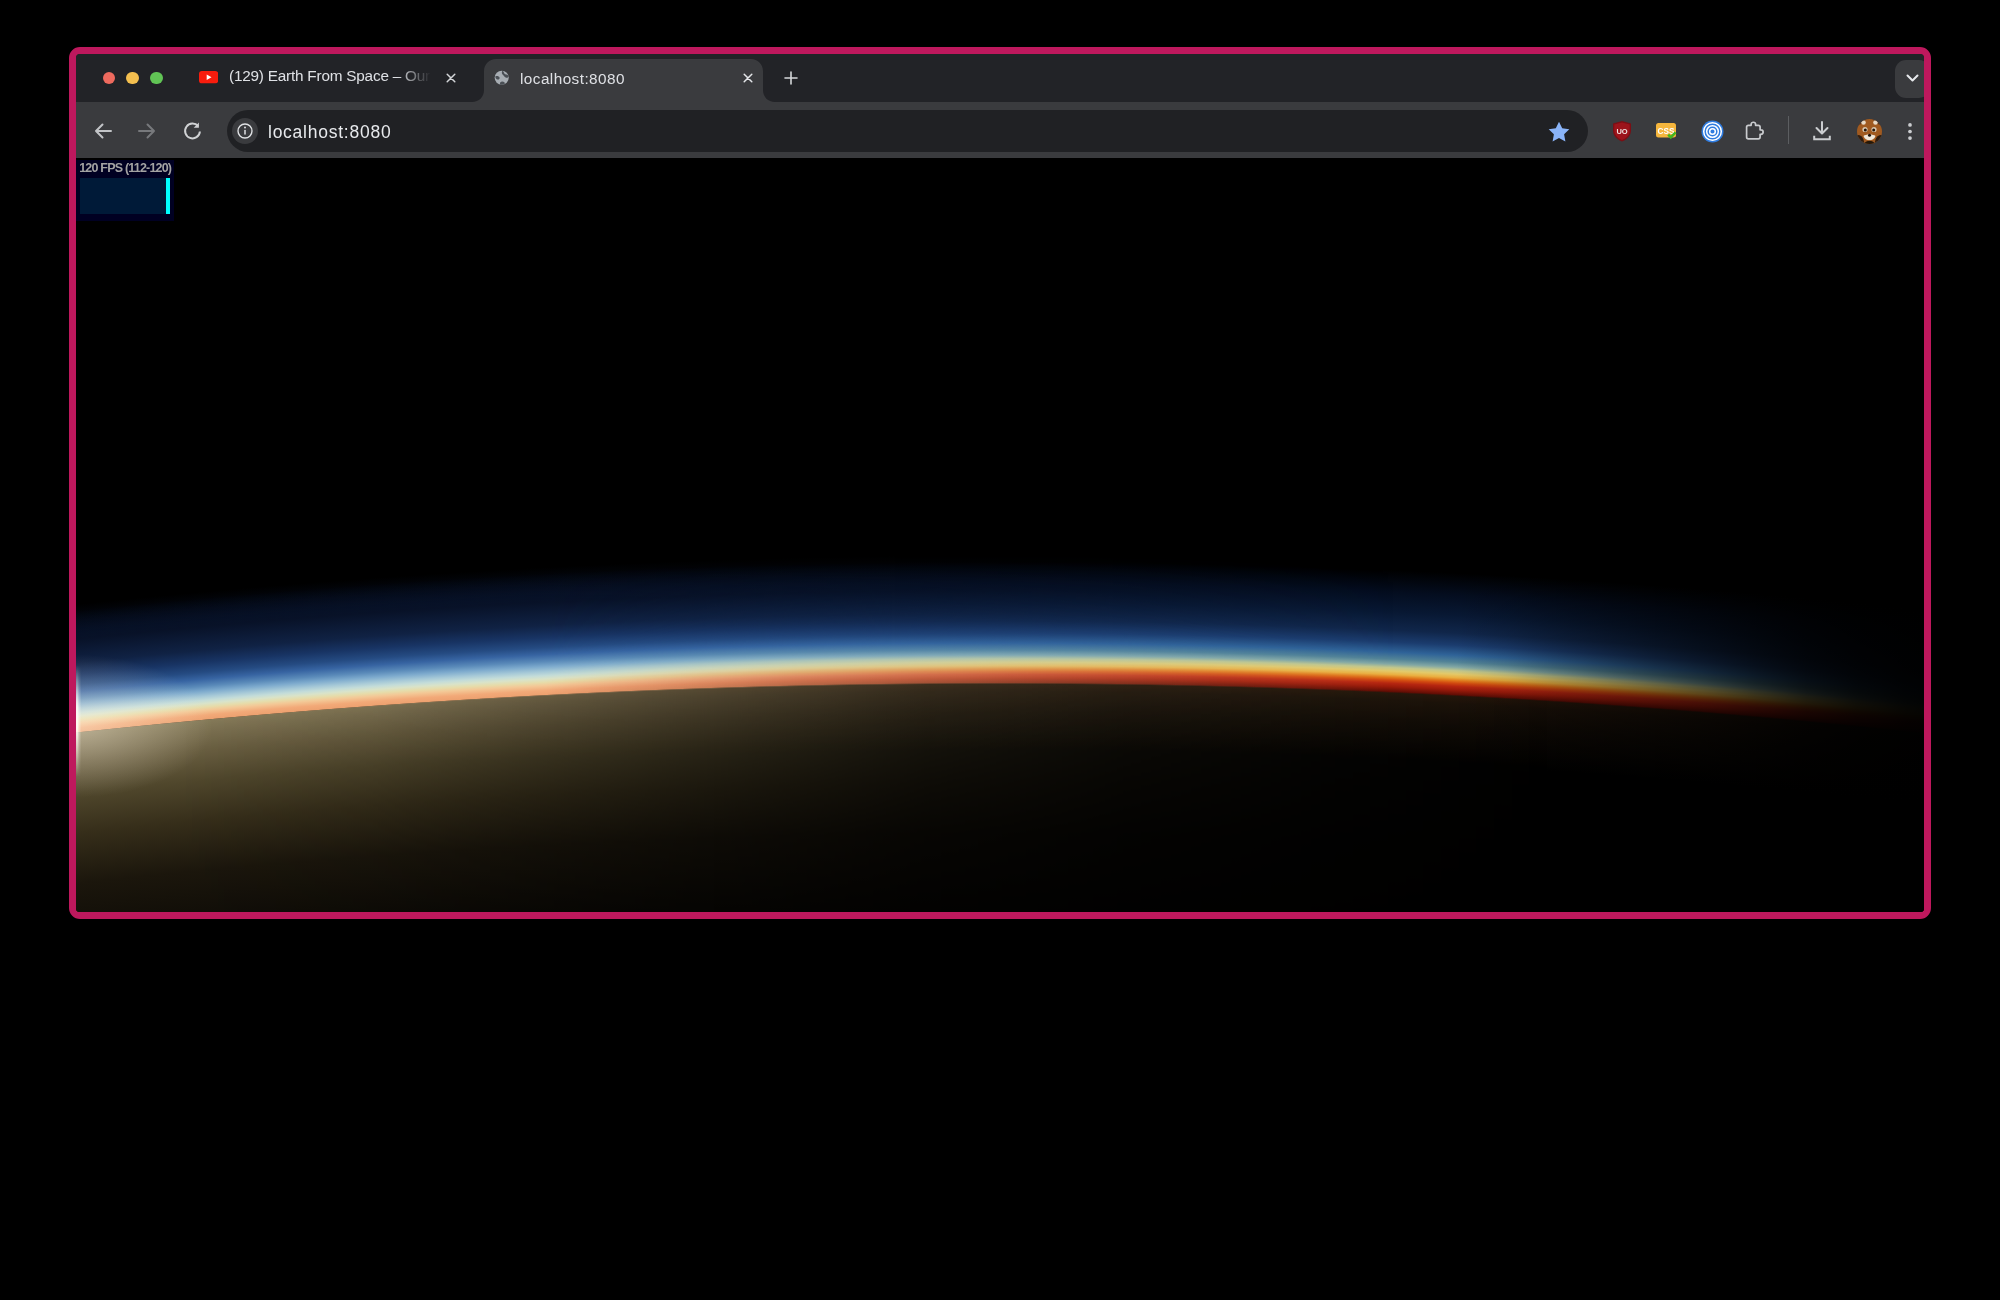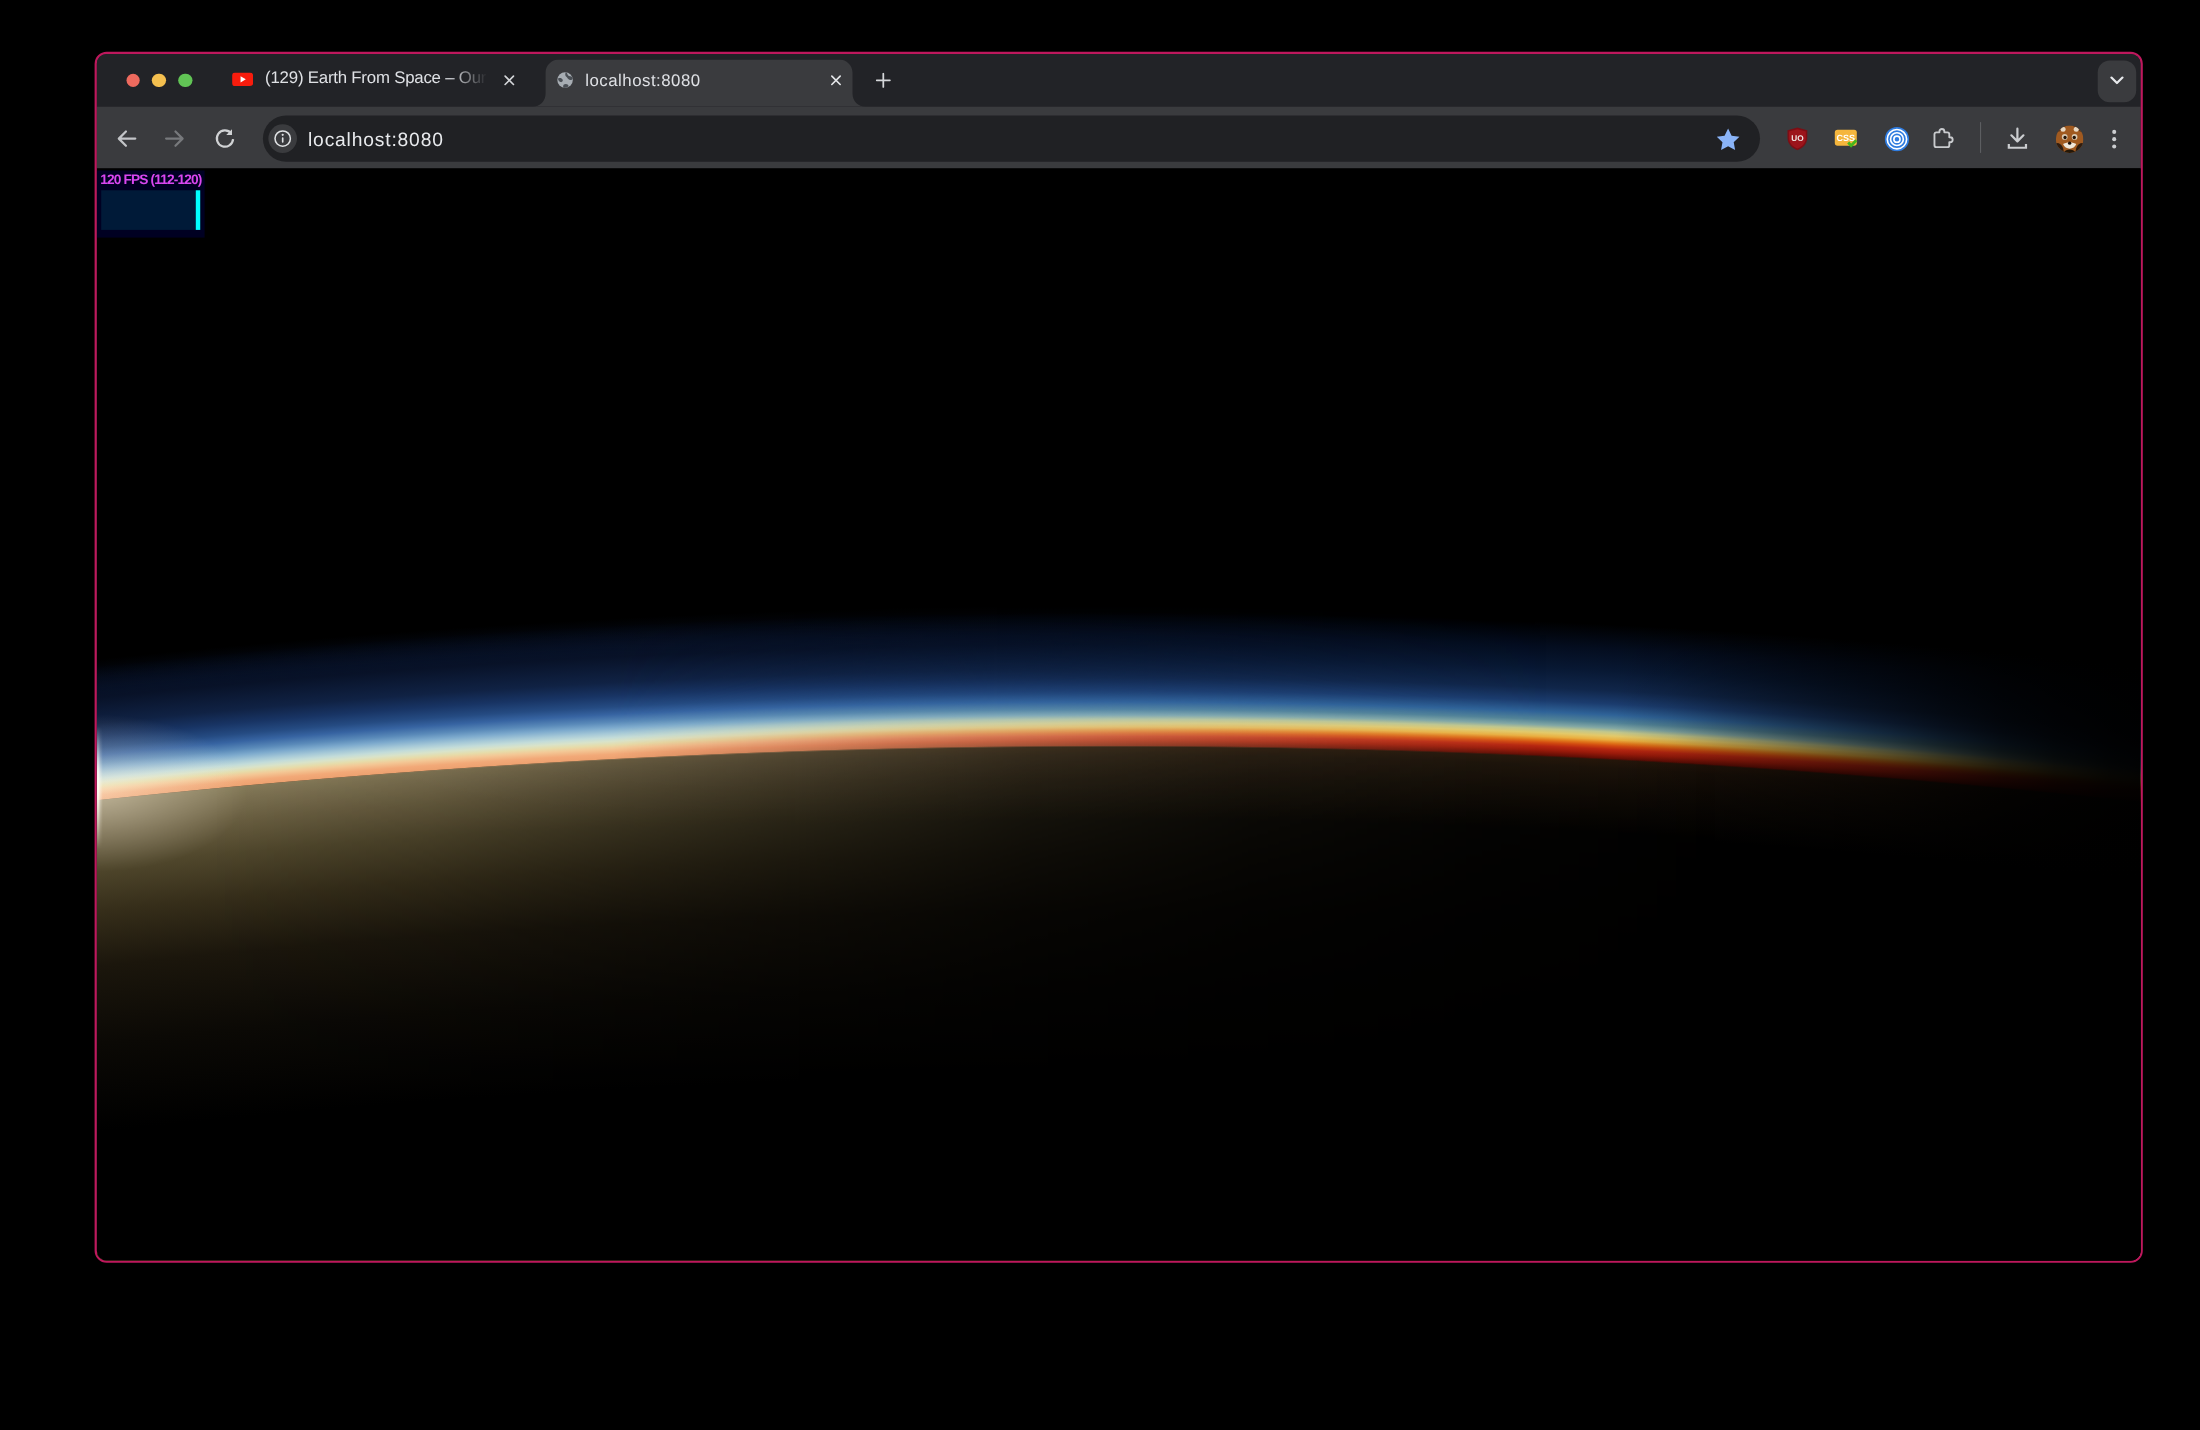--- a/index.html
+++ b/index.html
@@ -1,17 +1,17 @@
 <!DOCTYPE html>
 <html><head>
 <meta charset="utf-8">
 <style>
 html,body{margin:0;padding:0;background:#000;width:2000px;height:1300px;overflow:hidden;}
 *{box-sizing:border-box;font-family:"Liberation Sans",sans-serif;}
-#win{position:absolute;left:69px;top:47px;width:1862px;height:1101px;border:2px solid #be185d;border-radius:11px;background:#222327;overflow:hidden;margin-left:17px;}
+#win{position:absolute;left:69px;top:47px;width:1862px;height:872px;border:7px solid #be185d;border-radius:11px;background:#222327;overflow:hidden;}
 #tabstrip{position:absolute;left:0;top:0;width:100%;height:48px;background:#222327;}
 .tl{position:absolute;top:17.5px;width:12.6px;height:12.6px;border-radius:50%;}
 #toolbar{position:absolute;left:0;top:47.5px;width:100%;height:56px;background:#3a3b3e;}
 #activetab{position:absolute;left:396px;top:4.5px;width:303px;height:43px;}
 #content{position:absolute;left:0;top:103.5px;width:1860px;height:1056px;background:#000;overflow:hidden;}
 .lay{position:absolute;left:0;top:0;width:1860px;height:1056px;}
 #skyB{background:radial-gradient(circle 8661.8px at 923.3px 9187.0px, #3a0a03 8651.8px, #5c0c04 8661.8px, #9a1a0a 8667.0px, #b62610 8670.6px, #d24a10 8673.8px, #e0761a 8676.3px, #eaaf40 8679.3px, #e3c969 8682.8px, #c2c78c 8686.3px, #83a8a4 8689.8px, #528397 8694.8px, #2f6398 8701.8px, #1b3c6e 8711.8px, #10264a 8723.8px, #081833 8741.8px, #040d1f 8761.8px, rgba(3,6,14,0) 8783.8px);}
 #skyA{background:radial-gradient(circle 8661.8px at 923.3px 9187.0px,
  #b06a48 8650.8px, #e89a68 8658.3px, #f2a978 8666.3px, #f3c896 8671.3px, #e6dcaa 8674.6px,
  #d9e3c9 8678.0px, #c3dcd9 8681.3px, #a5c8d7 8685.3px, #7daacd 8690.3px, #5a8ab9 8695.3px,
@@ -24,21 +24,21 @@
  -webkit-mask-image:linear-gradient(90deg,#000 0px,#000 100px,rgba(0,0,0,.88) 300px,rgba(0,0,0,.6) 550px,rgba(0,0,0,.26) 850px,rgba(0,0,0,.13) 1050px,rgba(0,0,0,.05) 1250px,transparent 1480px);
  mask-image:linear-gradient(90deg,#000 0px,#000 100px,rgba(0,0,0,.88) 300px,rgba(0,0,0,.6) 550px,rgba(0,0,0,.26) 850px,rgba(0,0,0,.13) 1050px,rgba(0,0,0,.05) 1250px,transparent 1480px);}
 #rfade{background:linear-gradient(90deg,rgba(0,0,0,0) 0px,rgba(0,0,0,0) 1380px,rgba(0,0,0,.1) 1430px,rgba(0,0,0,.25) 1480px,rgba(0,0,0,.38) 1530px,rgba(0,0,0,.5) 1580px,rgba(0,0,0,.62) 1630px,rgba(0,0,0,.75) 1680px,rgba(0,0,0,.86) 1730px,rgba(0,0,0,.93) 1780px,rgba(0,0,0,.97) 1830px,rgba(0,0,0,.98) 1860px);}
 #glare{position:absolute;left:0;top:507px;width:6px;height:112px;
  background:linear-gradient(180deg,rgba(255,250,240,0) 0px,rgba(255,250,240,.4) 22px,rgba(255,252,245,.85) 42px,rgba(255,252,245,.9) 62px,rgba(255,250,240,.5) 85px,rgba(255,250,240,0) 112px);
  -webkit-mask-image:linear-gradient(90deg,#000 0px,#000 1.5px,rgba(0,0,0,.45) 3px,transparent 5.5px);
  mask-image:linear-gradient(90deg,#000 0px,#000 1.5px,rgba(0,0,0,.45) 3px,transparent 5.5px);}
 #glare2{position:absolute;left:0;top:0;width:400px;height:1056px;
  background:radial-gradient(ellipse 200px 105px at 0px 568px, rgba(255,244,226,.42), rgba(255,244,226,0) 68%);}
 #stats{position:absolute;left:0;top:2px;width:98px;height:61px;background:#000022;}
-#stats .t{position:absolute;left:3.2px;top:2.8px;line-height:1;font-size:12.5px;font-weight:bold;color:#d946ef;letter-spacing:-0.8px;white-space:nowrap;}
+#stats .t{position:absolute;left:3.2px;top:2.8px;line-height:1;font-size:12.5px;font-weight:bold;color:#a3a3a3;letter-spacing:-0.8px;white-space:nowrap;}
 #stats .g{position:absolute;left:3.7px;top:18.3px;width:90.3px;height:36.6px;background:#001a38;}
 #stats .bar{position:absolute;right:0;top:0;width:3.5px;height:36.6px;background:#00ffff;}
 .icon{position:absolute;}
 #pill{position:absolute;left:151px;top:8.5px;width:1361px;height:41.5px;border-radius:21px;background:#202124;}
 #infobtn{position:absolute;left:4.5px;top:7.8px;width:26px;height:26px;border-radius:50%;background:#3a3b3e;}
 #urltext{position:absolute;left:41px;top:14px;line-height:1;font-size:17.5px;color:#e8eaed;letter-spacing:0.75px;}
 .tabtxt{position:absolute;line-height:1;font-size:15.3px;color:#dfe1e5;white-space:nowrap;letter-spacing:0.45px;}
 #t1txt{left:153px;top:14.4px;letter-spacing:-0.2px;width:230px;overflow:hidden;
  -webkit-mask-image:linear-gradient(90deg,#000 168px,transparent 202px);
  mask-image:linear-gradient(90deg,#000 168px,transparent 202px);}

